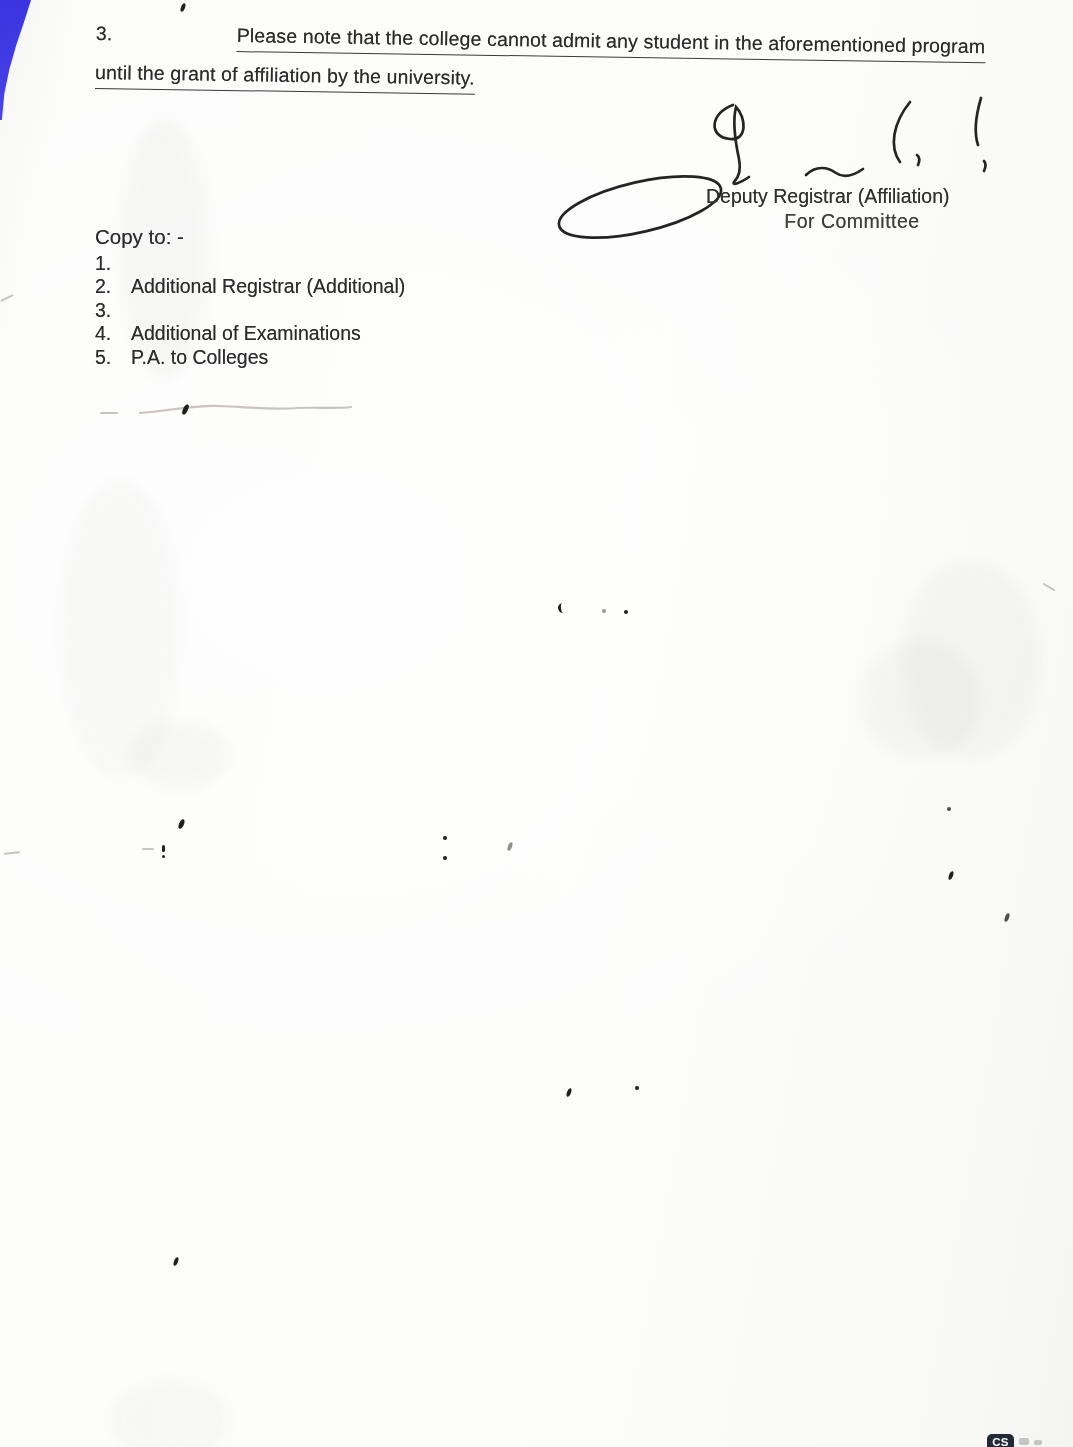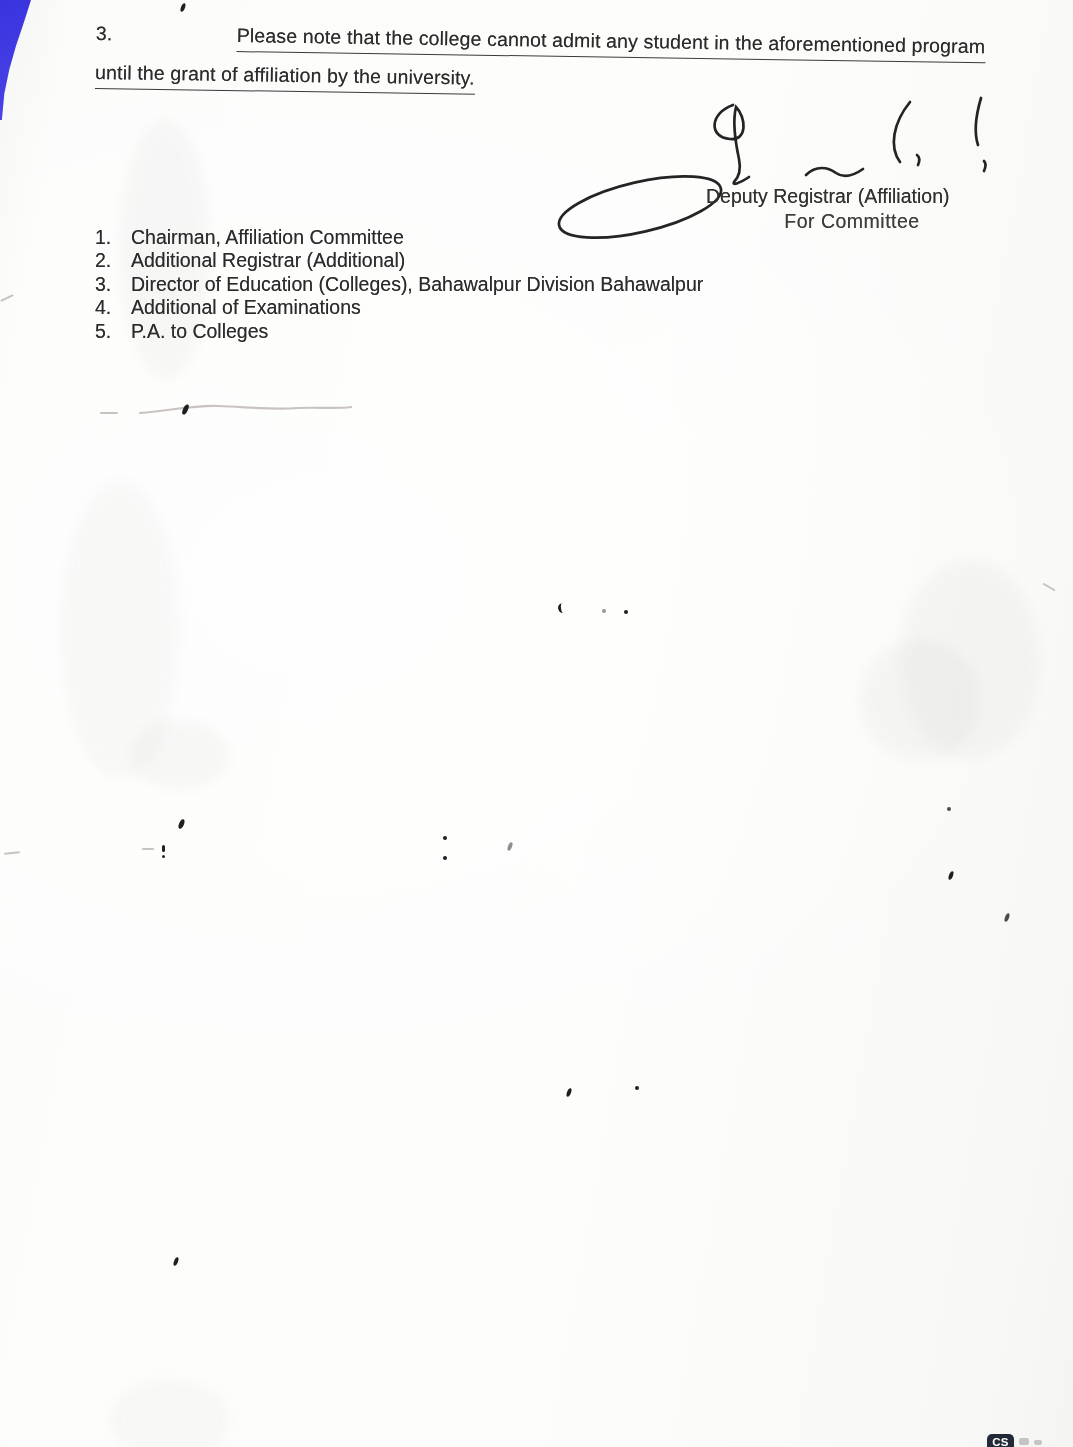--- a/index.html
+++ b/index.html
@@ -114,32 +114,31 @@
       <path d="M 444 76 q 3 3 0 10"></path>
     </g>
   </svg>
 
   <div class="sig-labels">
     <div class="l1">Deputy Registrar (Affiliation)</div>
     <div class="l2">For Committee</div>
   </div>
 
   <div class="copy-block">
+    <div class="copy-heading">Copy to: -</div>
     <div class="copy-list">
       <div class="copy-item">
         <span class="no">1.</span>
-        <span class="tx">Chairman, Affiliation Committee</span>
       </div>
       <div class="copy-item">
         <span class="no">2.</span>
         <span class="tx">Additional Registrar (Additional)</span>
       </div>
       <div class="copy-item">
         <span class="no">3.</span>
-        <span class="tx">Director of Education (Colleges), Bahawalpur Division Bahawalpur</span>
       </div>
       <div class="copy-item">
         <span class="no">4.</span>
         <span class="tx">Additional of Examinations</span>
       </div>
       <div class="copy-item">
         <span class="no">5.</span>
         <span class="tx">P.A. to Colleges</span>
       </div>
     </div>

